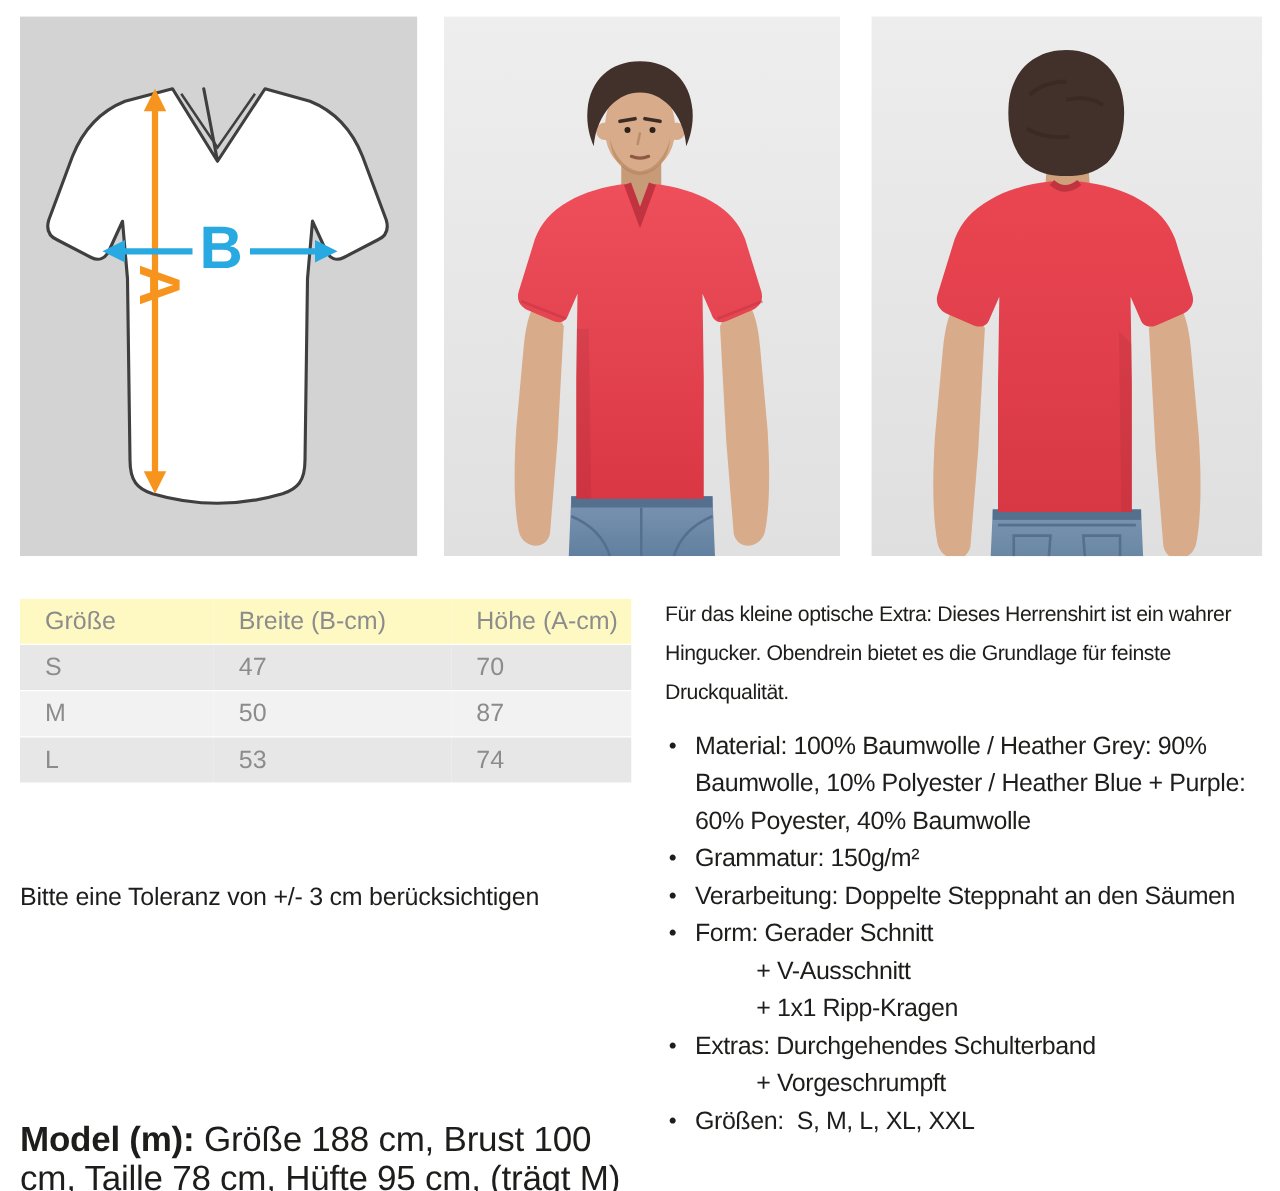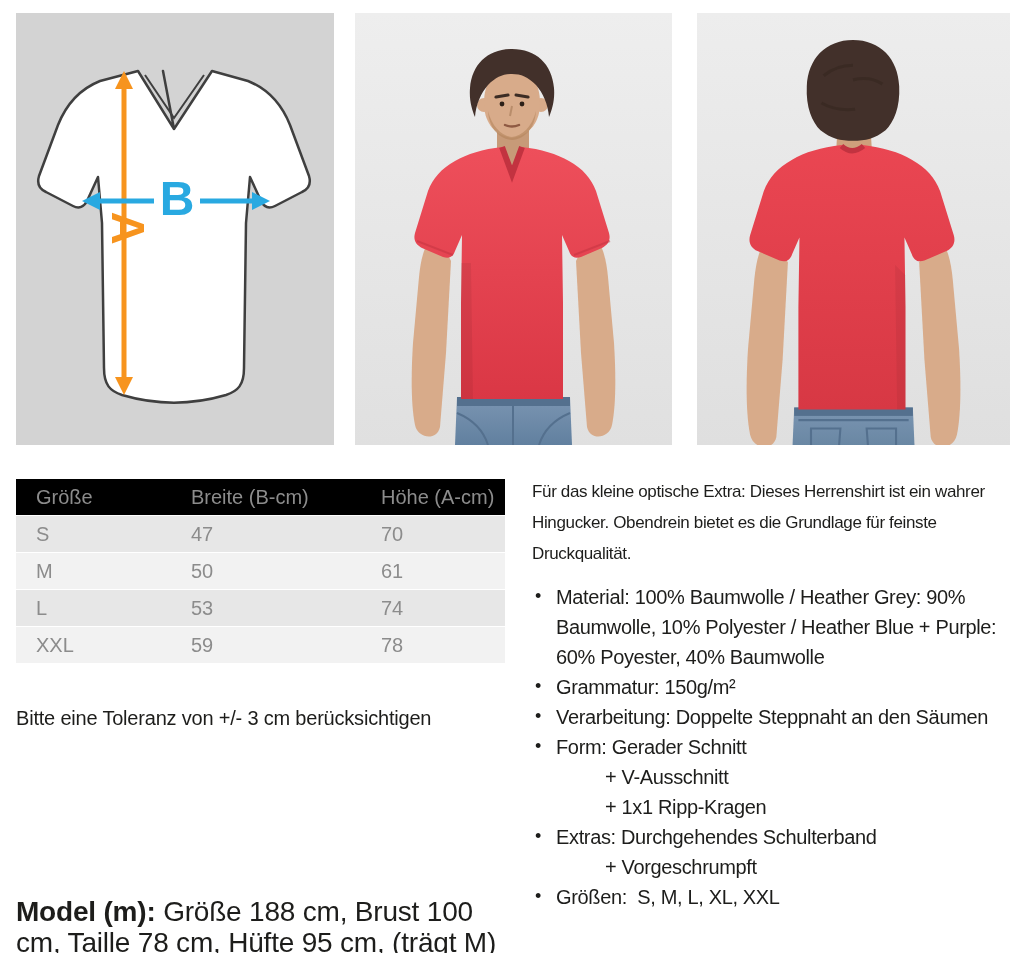--- a/index.html
+++ b/index.html
@@ -12,21 +12,21 @@
   .diagram  { left:16px;  width:318px; height:432px; }
   .photo-front { left:355px; width:317px; height:432px; }
   .photo-back  { left:697px; width:313px; height:432px; }
   .img-box svg { display:block; width:100%; height:100%; }
 
   
   .size-table-wrap { position:absolute; left:16px; top:478px; width:489px; }
   table.size-table { width:489px; border-collapse:separate; border-spacing:0 1px; table-layout:fixed; font-size:20px; color:#8c8c8c; }
   table.size-table col.c1 { width:155px; } table.size-table col.c2 { width:190px; } table.size-table col.c3 { width:144px; }
   table.size-table th, table.size-table td { height:36px; padding-left:20px; text-align:left; font-weight:400; vertical-align:middle; }
-  table.size-table thead th { background:#000000; }
+  table.size-table thead th { background:#fef9c3; }
   table.size-table tbody tr:nth-child(odd) td { background:#e7e7e7; }
   table.size-table tbody tr:nth-child(even) td { background:#f2f2f2; }
 
   .tolerance { position:absolute; left:16px; top:707px; width:505px; font-size:20px; letter-spacing:-0.2px; }
 
   .model-info { position:absolute; left:16px; top:896px; width:505px; font-size:28px; line-height:31px; letter-spacing:-0.2px; }
   .model-info .lbl { font-weight:700; }
 
   
   .desc { position:absolute; left:532px; top:476px; width:490px; font-size:17px; line-height:31px; letter-spacing:-0.35px; }
@@ -187,31 +187,26 @@
       </thead>
       <tbody>
         <tr>
           <td>S</td>
           <td>47</td>
           <td>70</td>
         </tr>
         <tr>
           <td>M</td>
           <td>50</td>
-          <td>61</td>
+          <td>87</td>
         </tr>
         <tr>
           <td>L</td>
           <td>53</td>
           <td>74</td>
-        </tr>
-        <tr>
-          <td>XXL</td>
-          <td>59</td>
-          <td>78</td>
         </tr>
       </tbody>
     </table>
   </div>
 
   <div class="tolerance">Bitte eine Toleranz von +/- 3 cm berücksichtigen</div>
 
   <div class="model-info"><span class="lbl">Model (m):</span><span class="li-text" style="white-space:pre-wrap;"> Größe 188 cm, Brust 100 cm, Taille 78 cm, Hüfte 95 cm, (trägt M)</span></div>
 
   <p class="desc">Für das kleine optische Extra: Dieses Herrenshirt ist ein wahrer Hingucker. Obendrein bietet es die Grundlage für feinste Druckqualität.</p>

